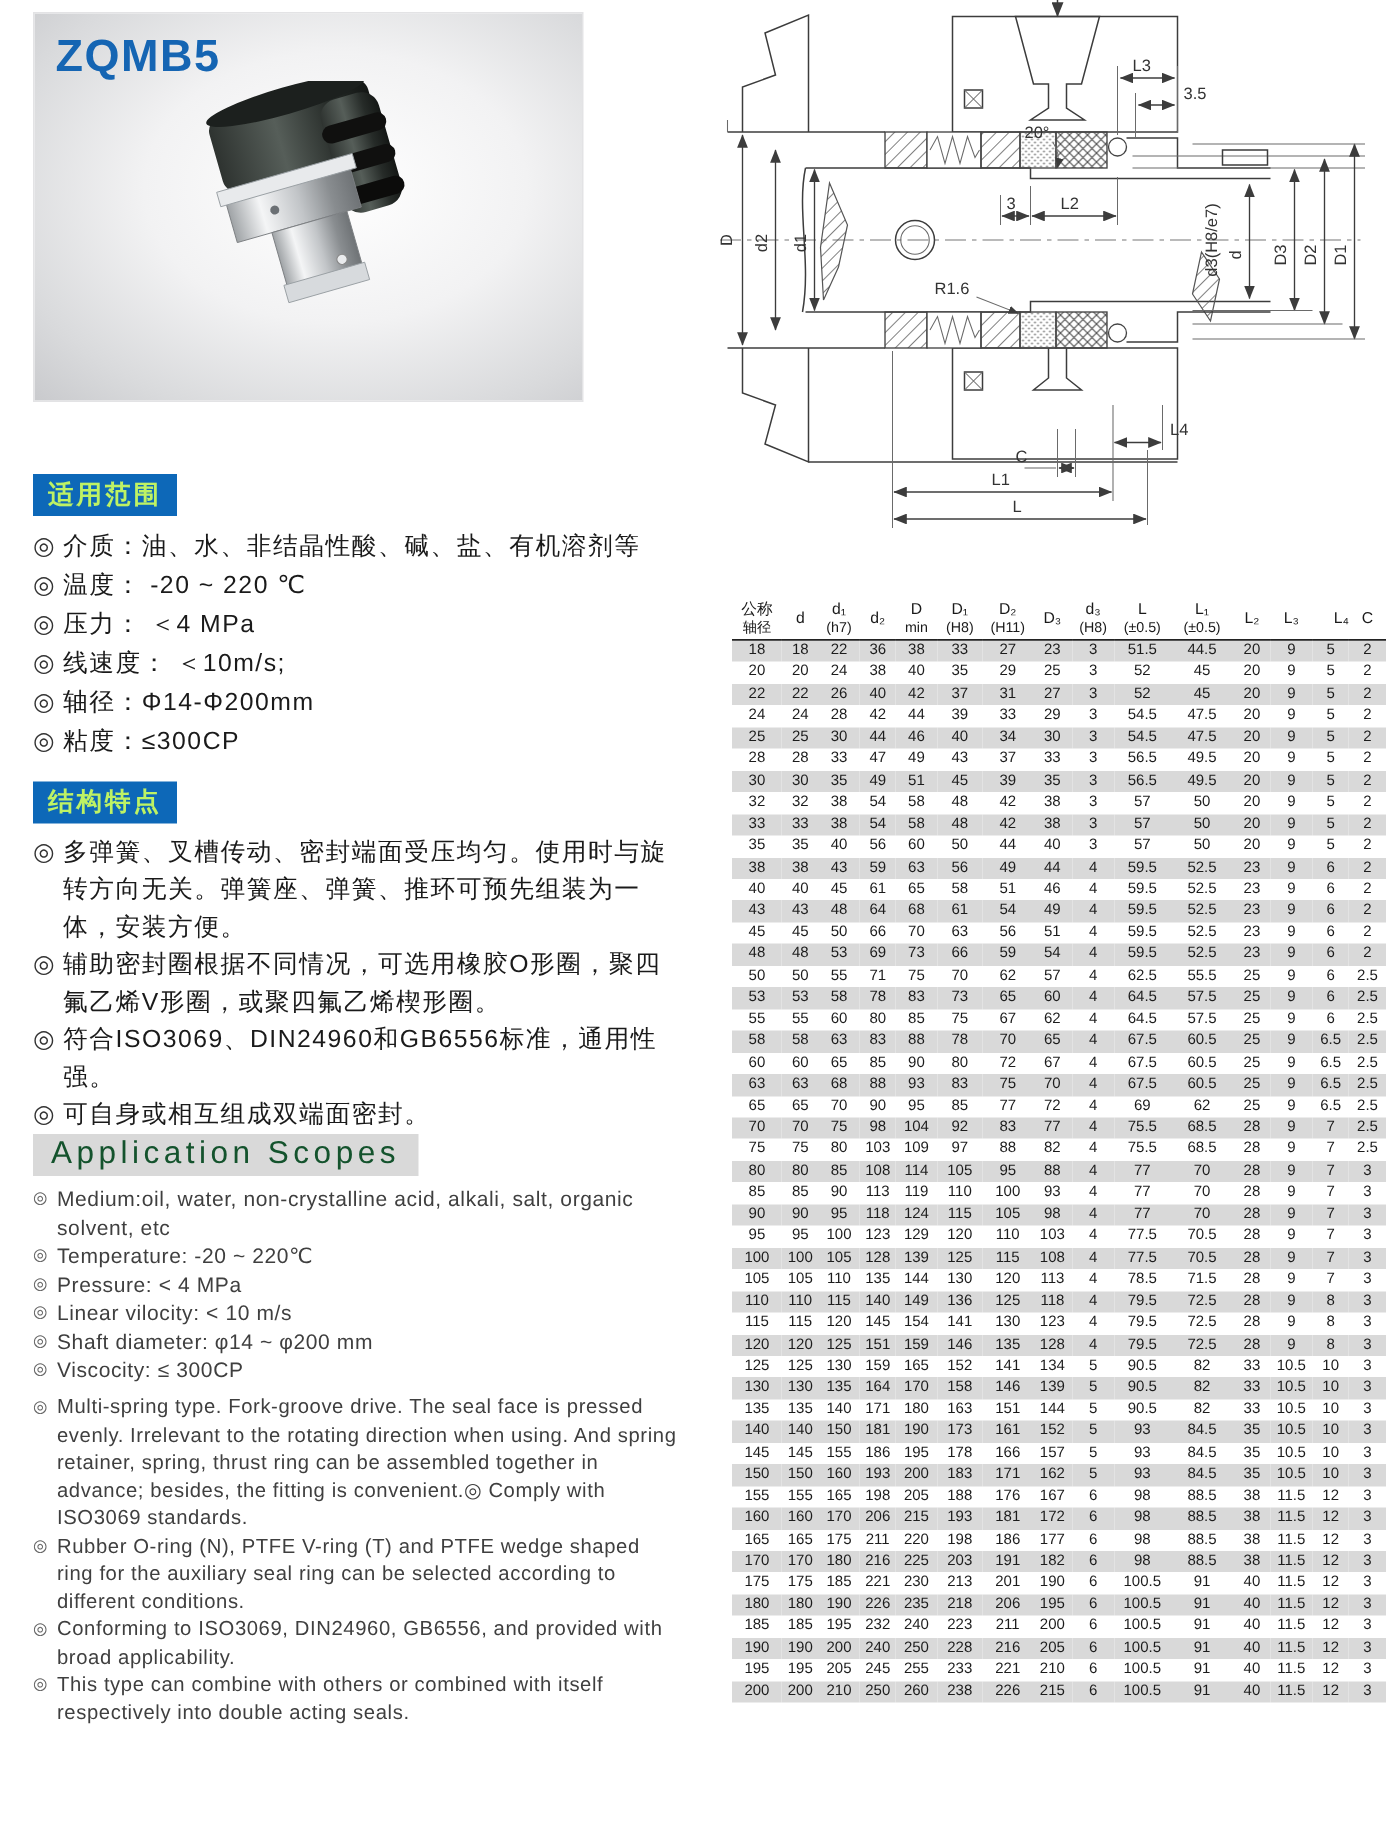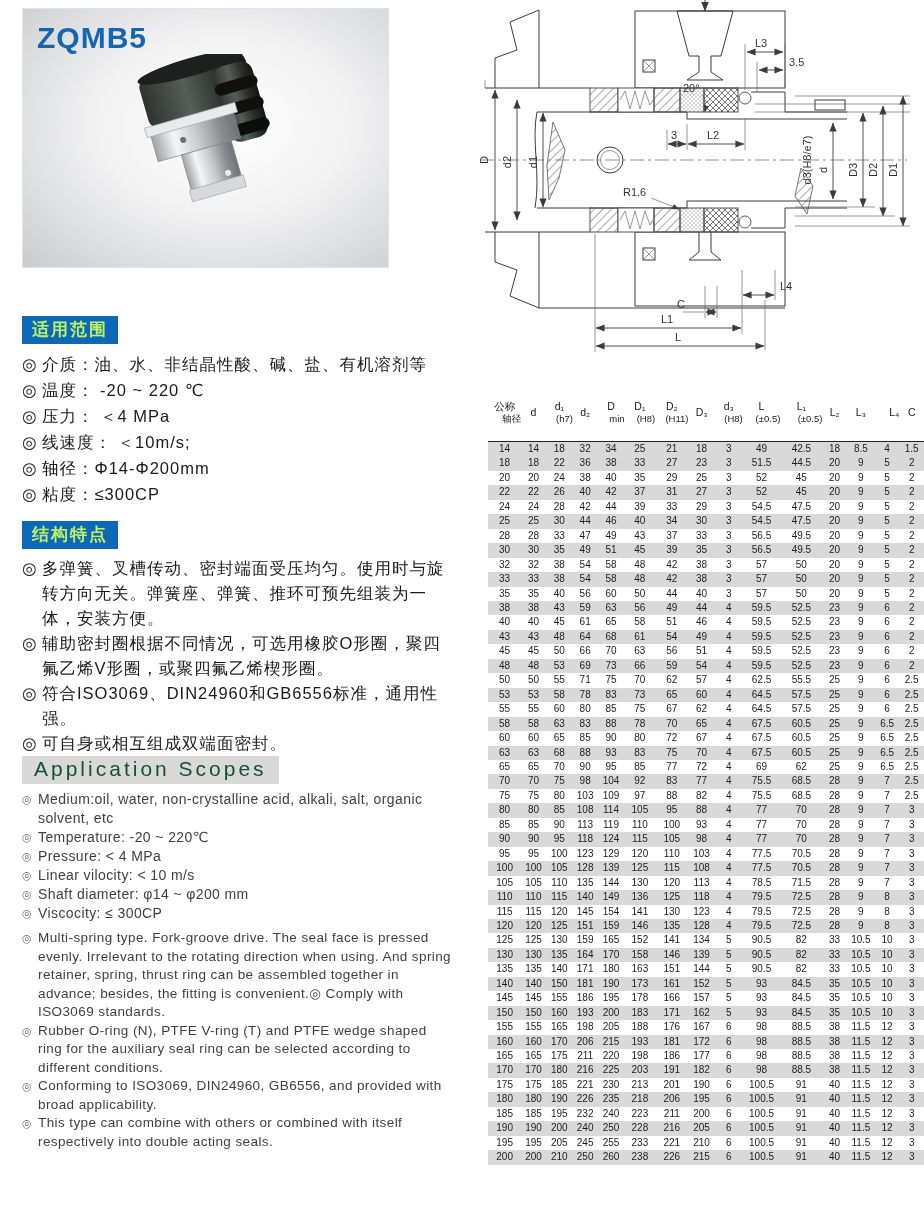--- a/index.html
+++ b/index.html
@@ -38,22 +38,22 @@
   .drawing .dim { stroke:#3c3c3c; stroke-width:0.9; fill:none;
     marker-start:url(#arw); marker-end:url(#arw); }
   .drawing .cl { stroke:#777; stroke-width:0.8; stroke-dasharray:14 4 3 4; fill:none; }
 
   
   .tablewrap { position:absolute; left:488px; top:399px; width:436px; }
   .tbl-title { text-align:center; font-family:"Liberation Serif","DejaVu Serif",serif;
     font-size:17px; color:#111; letter-spacing:1px; margin-bottom:8px; }
   table.dim { width:100%; border-collapse:collapse; table-layout:fixed; }
   table.dim th { font-weight:normal; font-size:10.5px; line-height:11.5px; vertical-align:middle;
-    padding:2px 0 17px; border-bottom:1.6px solid #222; }
-  table.dim th .sub { font-size:9.5px;text-align:right; }
+    padding:2px 0 2px; border-bottom:1.6px solid #222; }
+  table.dim th .sub { font-size:9.5px; }
   table.dim td { font-size:10px; text-align:center; padding:0; height:14.45px; line-height:14.45px;
     white-space:nowrap; color:#1c1c1c; }
   table.dim tr.odd td { background:#d9d9d9; }
   table.dim th:nth-child(1){width:7.6%;} table.dim th:nth-child(2){width:5.6%;}
   table.dim th:nth-child(3){width:6.2%;} table.dim th:nth-child(4){width:5.6%;}
   table.dim th:nth-child(5){width:6.2%;} table.dim th:nth-child(6){width:7.0%;}
   table.dim th:nth-child(7){width:7.6%;} table.dim th:nth-child(8){width:6.0%;}
   table.dim th:nth-child(9){width:6.4%;} table.dim th:nth-child(10){width:8.6%;}
   table.dim th:nth-child(11){width:9.6%;} table.dim th:nth-child(12){width:5.6%;}
   table.dim th:nth-child(13){width:6.4%;} table.dim th:nth-child(14){width:5.6%;text-align:right;}
@@ -375,37 +375,20 @@
             <th>
               <div>L₄</div>
             </th>
             <th>
               <div>C</div>
             </th>
           </tr>
         </thead>
       <tbody>
           <tr class="odd">
-            <td>14</td>
-            <td>14</td>
-            <td>18</td>
-            <td>32</td>
-            <td>34</td>
-            <td>25</td>
-            <td>21</td>
-            <td>18</td>
-            <td>3</td>
-            <td>49</td>
-            <td>42.5</td>
-            <td>18</td>
-            <td>8.5</td>
-            <td>4</td>
-            <td>1.5</td>
-          </tr>
-          <tr class="odd">
             <td>18</td>
             <td>18</td>
             <td>22</td>
             <td>36</td>
             <td>38</td>
             <td>33</td>
             <td>27</td>
             <td>23</td>
             <td>3</td>
             <td>51.5</td>

